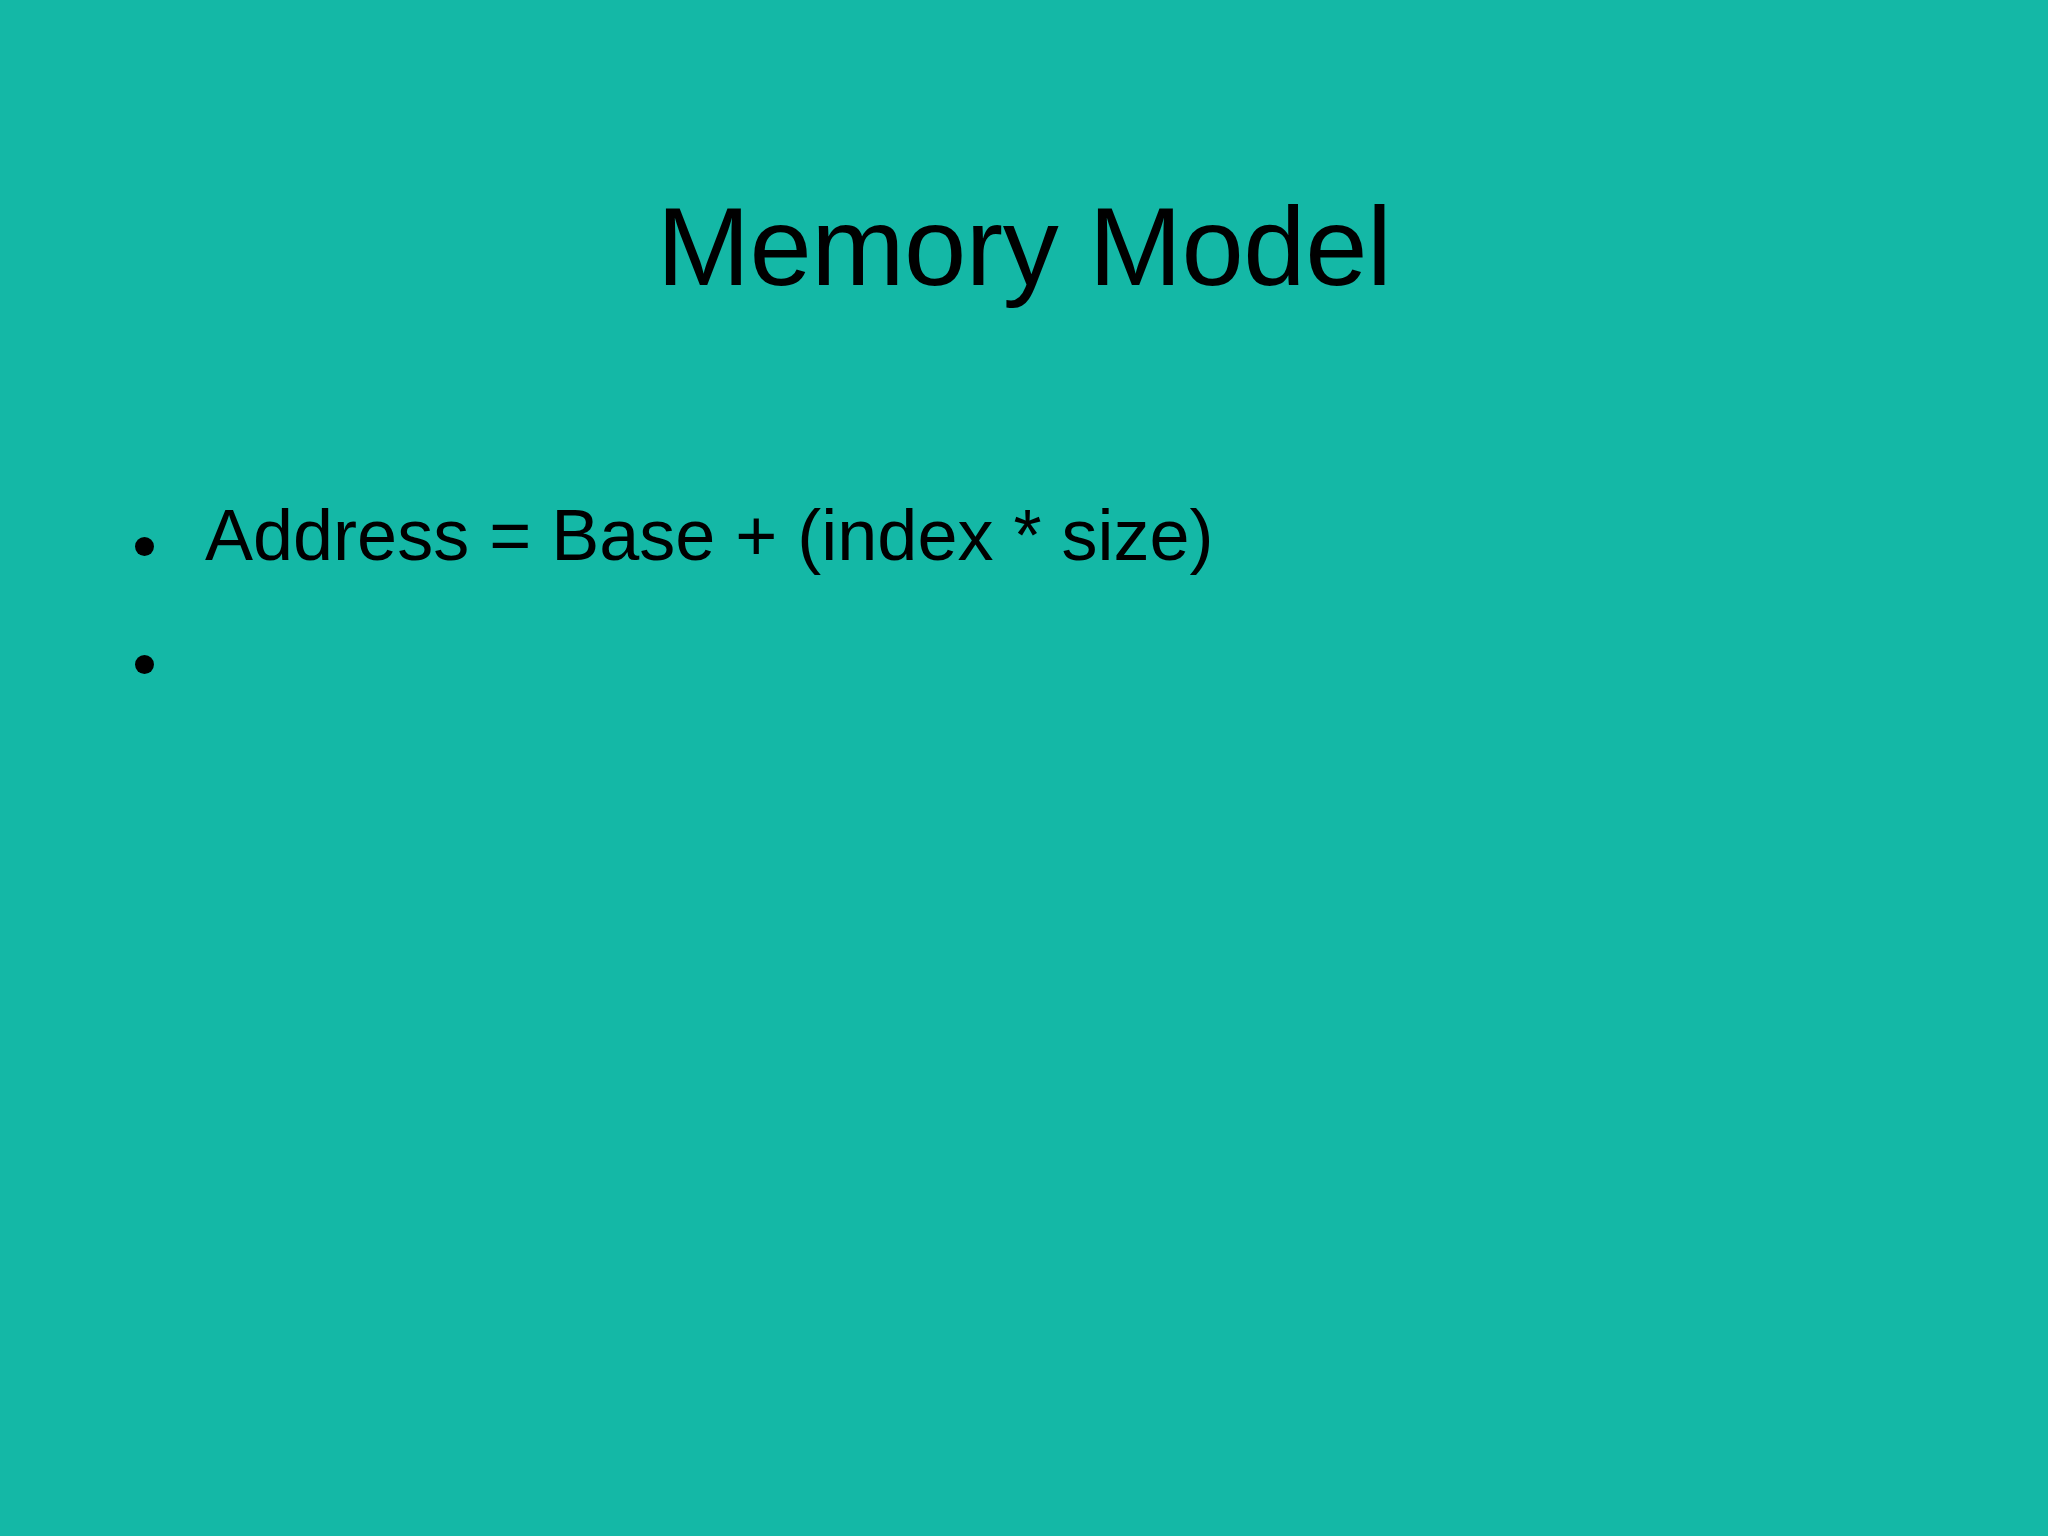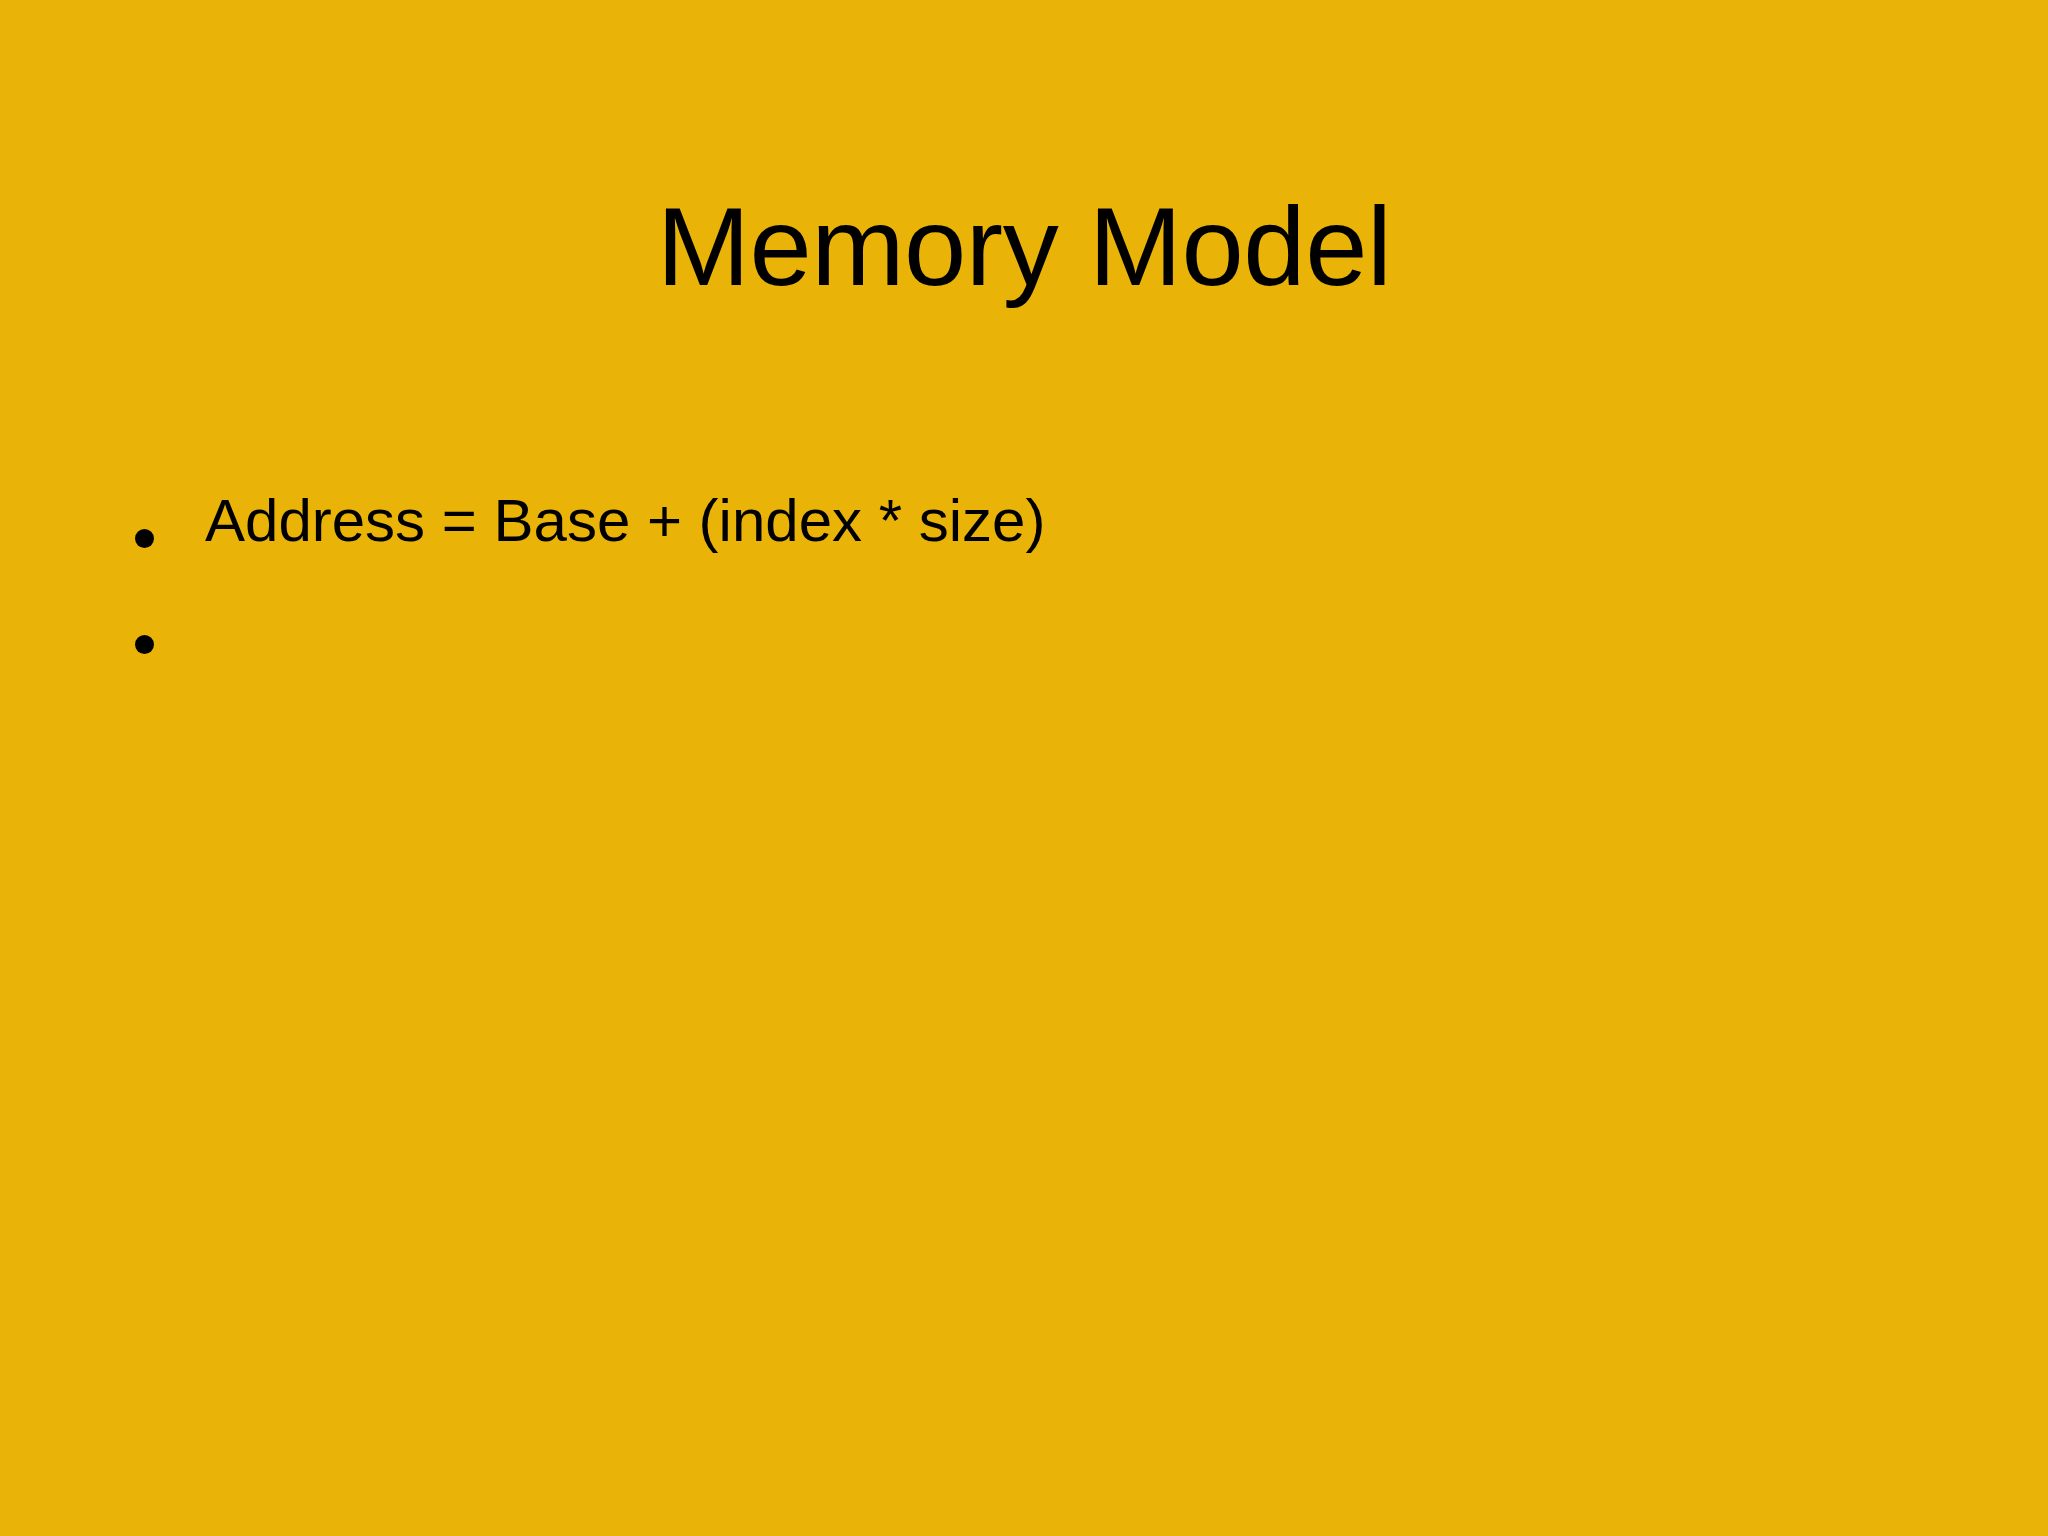--- a/index.html
+++ b/index.html
@@ -5,21 +5,21 @@
   html, body {
     margin: 0;
     padding: 0;
     background: #ffffff;
   }
 
   #slide {
     position: relative;
     width: 2048px;
     height: 1536px;
-    background: #eab308;
+    background: #14b8a6;
     overflow: hidden;
     font-family: "Liberation Sans", sans-serif;
     color: #000000;
     -webkit-font-smoothing: antialiased;
   }
 
   
   #title-block {
     position: absolute;
     left: 0;
@@ -48,22 +48,22 @@
 
   ul.bullet-list {
     list-style: none;
     margin: 0;
     padding: 0;
   }
 
   ul.bullet-list > li.bullet-item {
     position: relative;
     padding-left: 85px;
-    margin: 4px 0 46px 0;
-    font-size: 60px;
+    margin: 12px 0 46px 0;
+    font-size: 72px;
     line-height: 1.0;
     font-weight: 400;
     color: #000000;
     white-space: nowrap;
   }
 
   ul.bullet-list > li.bullet-item:last-child {
     margin-bottom: 0;
   }
 

